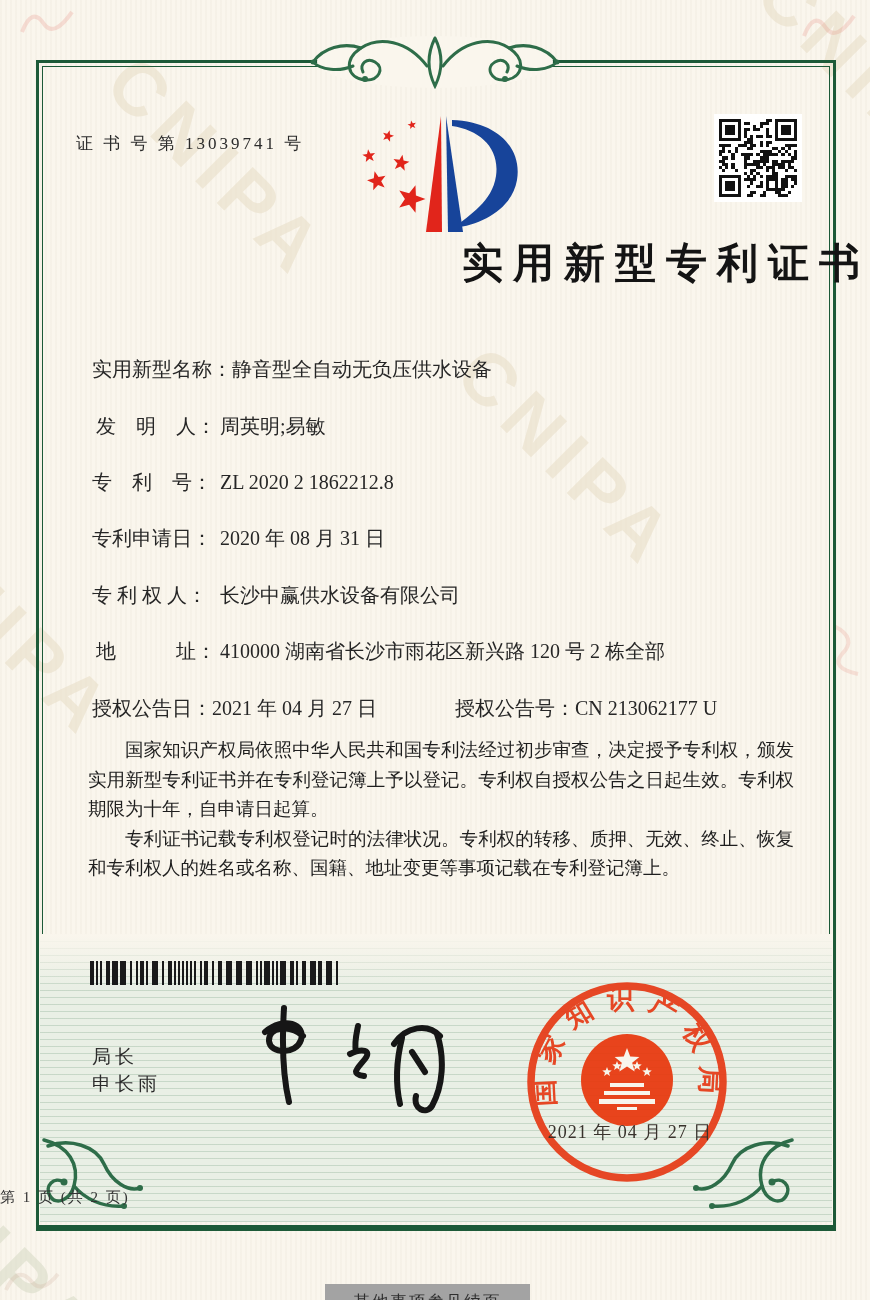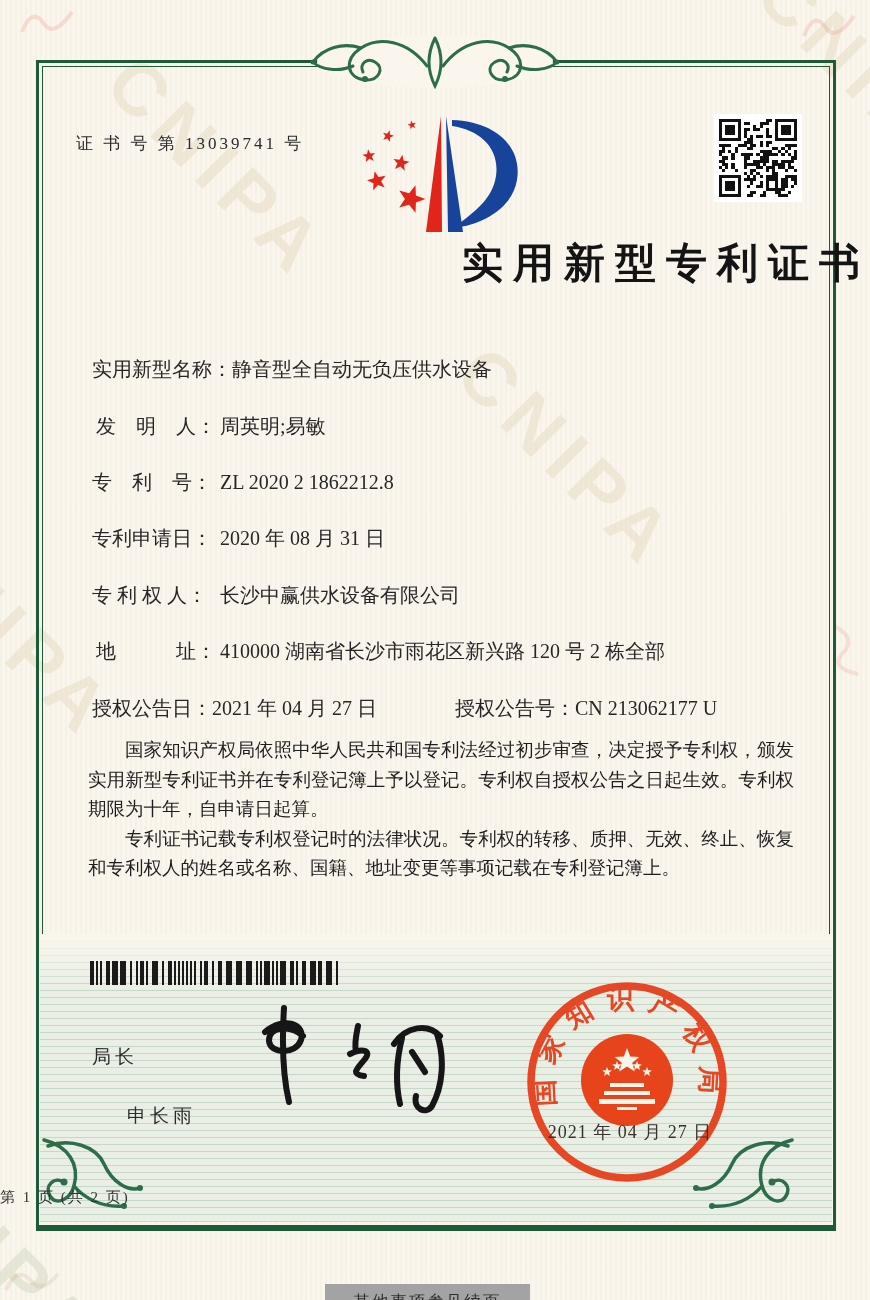--- a/index.html
+++ b/index.html
@@ -59,21 +59,21 @@
   .body-text{
     position:absolute;left:88px;top:736px;width:706px;z-index:5;
     font-size:18.5px;line-height:29.5px;color:#1e1e1e;text-align:justify;
   }
   .body-text p{margin:0;text-indent:2em;}
   
   .barcode{position:absolute;left:90px;top:961px;z-index:5;}
   .officer{position:absolute;left:92px;z-index:6;font-family:"Liberation Sans","DejaVu Sans",sans-serif;
     font-size:19px;letter-spacing:4px;color:#2b2b2b;}
   .officer.title-line{top:1044px;}
-  .officer.name-line{top:1103px;margin-left:35px;}
+  .officer.name-line{top:1071px;}
   .signature{position:absolute;left:232px;top:996px;z-index:6;}
   .seal{position:absolute;left:521px;top:976px;z-index:6;opacity:.93;}
   .seal-date{
     position:absolute;left:530px;top:1120px;width:200px;text-align:center;z-index:7;
     font-size:18px;color:#38322c;letter-spacing:1px;
   }
   .page-indicator{position:absolute;left:0;right:0;top:1188px;text-align:left;z-index:5;
     font-size:15px;letter-spacing:2px;color:#333;}
   .footer-note{
     position:absolute;left:325px;top:1236px;width:185px;z-index:5;

